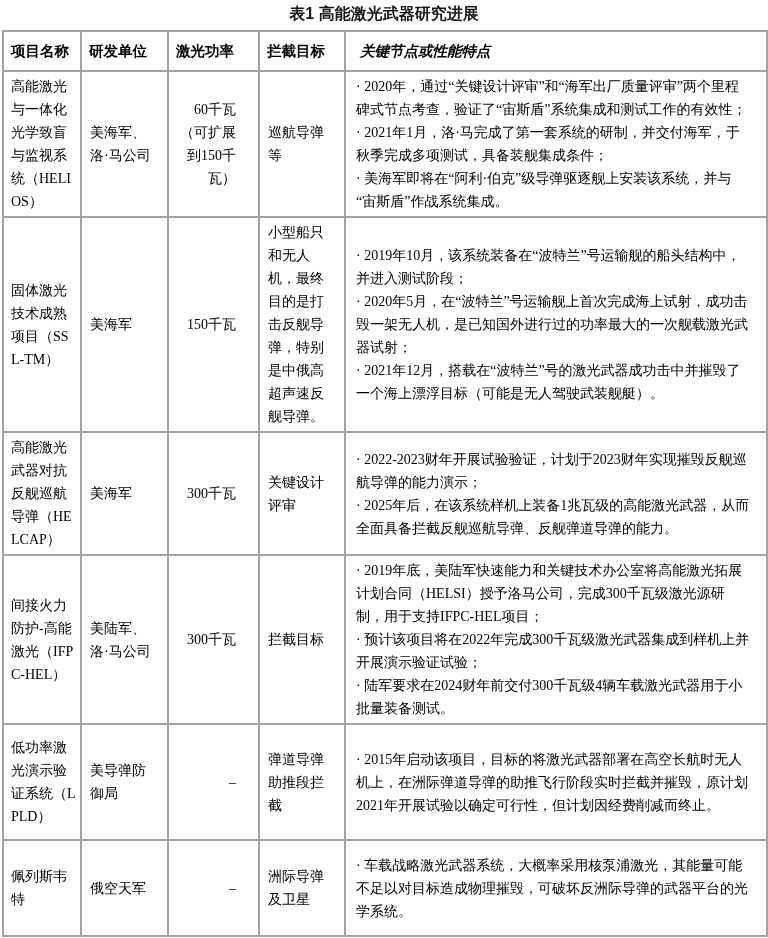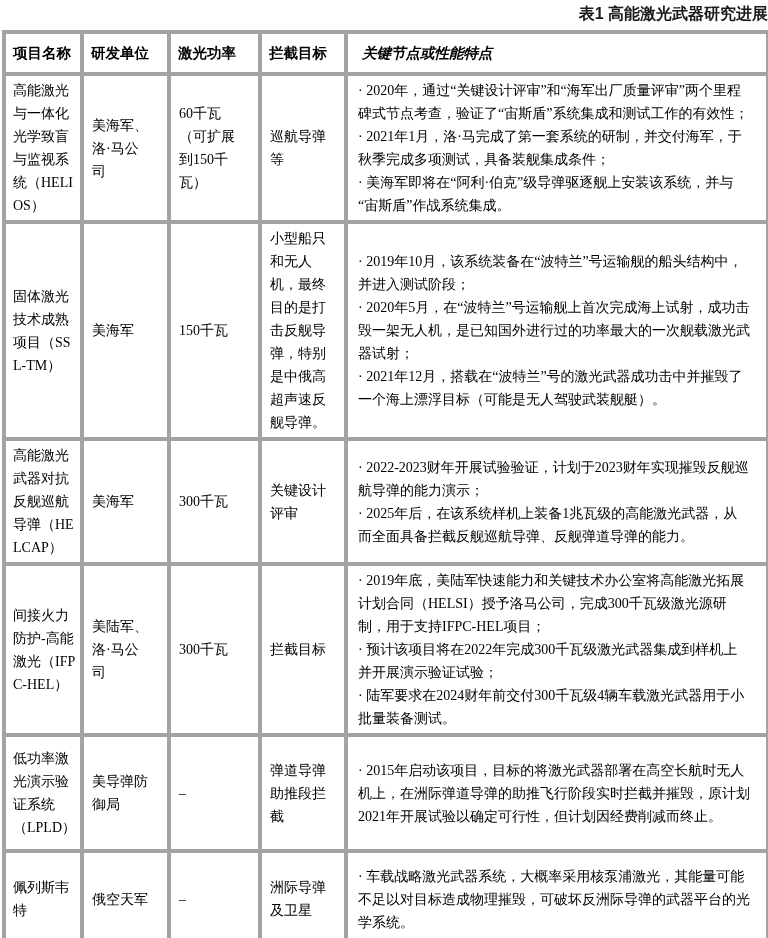--- a/index.html
+++ b/index.html
@@ -11,40 +11,40 @@
     width: 768px;
     height: 938px;
     overflow: hidden;
     font-family: "Liberation Serif", "DejaVu Serif", serif;
     color: #000;
   }
   .doc-title {
     width: 768px;
     height: 30px;
     line-height: 28px;
-    text-align: right;
+    text-align: center;
     font-family: "Liberation Sans", "DejaVu Sans", sans-serif;
     font-weight: bold;
     font-size: 16px;
     color: #1a1a1a;
   }
   table.laser-table {
     border-collapse: collapse;
     table-layout: fixed;
     width: 764px;
     margin-left: 2px;
     background: #fff;
   }
   table.laser-table col.c1 { width: 78px; }
   table.laser-table col.c2 { width: 87px; }
   table.laser-table col.c3 { width: 91px; }
   table.laser-table col.c4 { width: 86px; }
   table.laser-table col.c5 { width: 422px; }
   th, td {
-    border: 4px solid #a3a3a3;
+    border: 2px solid #a3a3a3;
     word-break: break-all;
     overflow-wrap: anywhere;
     vertical-align: middle;
     text-align: left;
   }
   th {
     font-family: "Liberation Sans", "DejaVu Sans", sans-serif;
     font-weight: bold;
     font-size: 14.5px;
     height: 34px;
@@ -53,21 +53,21 @@
     overflow: hidden;
   }
   th.h-notes { padding-left: 14px; font-style: italic; }
   td {
     font-size: 14px;
     line-height: 23px;
     padding: 3px 4px;
   }
   td.c-name   { padding: 3px 4px 3px 7px; }
   td.c-unit   { padding: 3px 16px 3px 8px; }
-  td.c-power  { padding: 3px 22px 3px 8px; }
+  td.c-power  { padding: 3px 22px 3px 8px; text-align: right; }
   td.c-target { padding: 3px 10px 3px 8px; margin-left: 30px; }
   td.c-notes  { padding: 3px 16px 3px 10px; }
   tr.r0 { height: 136px; }
   tr.r1 { height: 214px; }
   tr.r2 { height: 102px; }
   tr.r3 { height: 166px; }
   tr.r4 { height: 116px; }
   tr.r5 { height: 96px; }
   .note-line { margin: 0; }
 </style>

